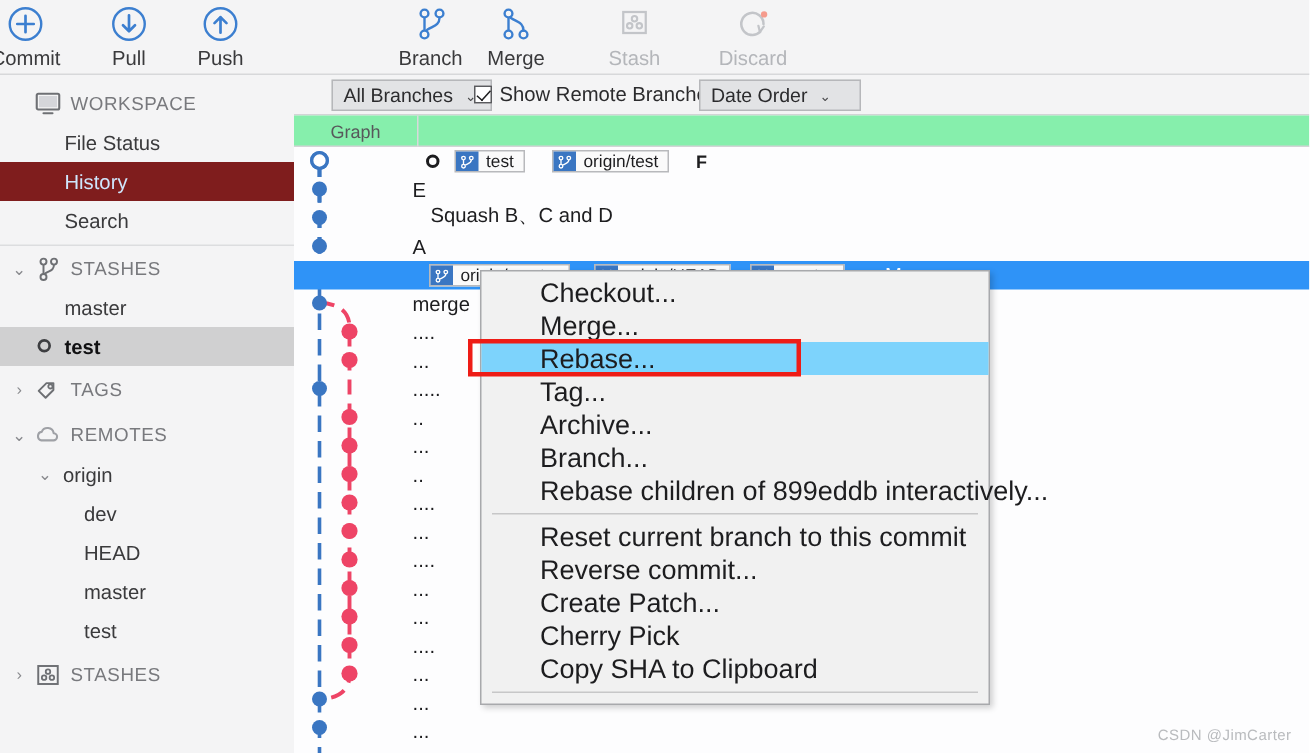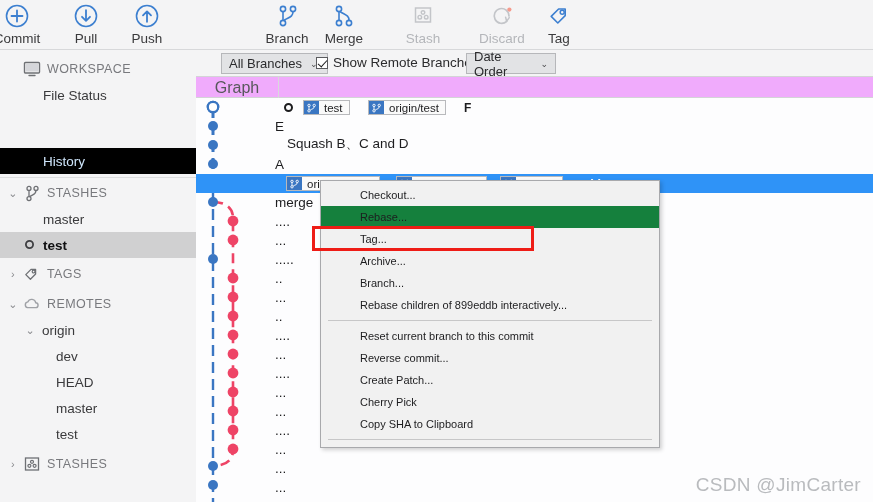--- a/index.html
+++ b/index.html
@@ -76,23 +76,22 @@
   .sec-head .sec-lbl { margin-left: 4px; }
 
   .nav-item {
     height: 26px;
     display: flex; align-items: center;
     padding-left: 43px;
     color: #3a3a3c;
     cursor: default;
   }
   .nav-item.selected-blue {
-    background: #000000;
+    background: #7f1d1d;
     color: #cfe6fc;
-    margin-top: 40px;
   }
   .nav-item.selected-gray {
     background: #d0d0d1;
     color: #101012;
     font-weight: bold;
   }
   .nav-item .bullet {
     position: absolute;
     left: 24px;
   }
@@ -144,23 +143,23 @@
     content: "";
     position: absolute; left: 3px; top: 0px;
     width: 4px; height: 8px;
     border: solid #1d1d1f;
     border-width: 0 1.6px 1.6px 0;
     transform: rotate(42deg);
   }
   .colhead {
     position: relative;
     height: 21px;
-    background: #f0abfc;
+    background: #86efac;
     border-bottom: 1px solid #d3d4d6;
-    font-size: 16px;
+    font-size: 12px;
     color: #57585b;
   }
   .colhead .graph-cell {
     position: absolute; left: 0; top: 0;
     width: 83px; height: 21px;
     border-right: 1px solid #d8d9db;
     display: flex; align-items: center; justify-content: center;
   }
 
   
@@ -226,41 +225,41 @@
     background: #f1f1f1;
     border: 1px solid #a8a9ac;
     box-shadow: 2px 2px 4px rgba(0,0,0,0.18);
     padding: 3px 0;
     z-index: 40;
   }
   .mi {
     height: 22px;
     display: flex; align-items: center;
     padding-left: 39px;
-    font-size: 11px;
+    font-size: 18px;
     color: #1d1d1f;
     cursor: default;
     white-space: nowrap;
   }
-  .mi.hl { background: #15803d; }
+  .mi.hl { background: #7dd3fc; }
   .msep { height: 1px; background: #c7c7c8; margin: 4px 7px 4px 7px; }
   .redbox {
     position: absolute;
     left: 312px; top: 226px;
     width: 222px; height: 25px;
     border: 3px solid #ee1c16;
     z-index: 50;
     pointer-events: none;
   }
 
   
   .csdn {
     position: absolute;
     right: 12px; bottom: 6px;
-    font-size: 19px;
+    font-size: 10px;
     color: #b9bbbe;
     letter-spacing: .3px;
   }
 </style>
 </head>
 <body>
 
 <div id="app">
 
   <div class="wm wm-1">e-5b</div>
@@ -341,29 +340,20 @@
         <svg width="26" height="26" viewBox="0 0 26 26">
             <rect x="5.5" y="5" width="15" height="14" fill="none" stroke="#c3c5c9" stroke-width="1.5"></rect>
             <circle cx="13" cy="9.5" r="1.8" fill="none" stroke="#c3c5c9" stroke-width="1.4"></circle>
             <circle cx="9.8" cy="14.2" r="1.8" fill="none" stroke="#c3c5c9" stroke-width="1.4"></circle>
             <circle cx="16.2" cy="14.2" r="1.8" fill="none" stroke="#c3c5c9" stroke-width="1.4"></circle>
           </svg>
       </div>
       <div class="tb-lbl">Stash</div>
     </div>
 
-    <div class="tb-item" style="left:520px;">
-      <div class="tb-ico">
-        <svg width="26" height="26" viewBox="0 0 26 26">
-            <path d="M5.2 13.4L12.6 6h6.6v6.6l-7.4 7.4z" fill="none" stroke="#3c7fd0" stroke-width="1.6" stroke-linejoin="round"></path>
-            <circle cx="16.2" cy="9.2" r="2" fill="none" stroke="#3c7fd0" stroke-width="1.5"></circle>
-          </svg>
-      </div>
-      <div class="tb-lbl">Tag</div>
-    </div>
   </div>
 
   <div class="sidebar">
 
     <div class="sec-head" style="margin-top:6px;">
       <span class="chev"></span>
       <span class="sec-ico">
         <svg width="18" height="16" viewBox="0 0 18 16">
             <rect x="1.5" y="1.5" width="15" height="10.5" rx="1" fill="none" stroke="#6e7074" stroke-width="1.4"></rect>
             <rect x="3" y="3" width="12" height="7.5" fill="#d5d6da"></rect>
@@ -371,20 +361,23 @@
           </svg>
       </span>
       <span class="sec-lbl">WORKSPACE</span>
     </div>
 
     <div class="nav-item">
       <span>File Status</span>
     </div>
     <div class="nav-item selected-blue">
       <span>History</span>
+    </div>
+    <div class="nav-item">
+      <span>Search</span>
     </div>
 
     <div class="divider-line"></div>
 
     <div class="sec-head">
       <span class="chev">⌄</span>
       <span class="sec-ico">
         <svg width="16" height="17" viewBox="0 0 16 17">
             <circle cx="5" cy="3.4" r="2" fill="none" stroke="#6e7074" stroke-width="1.3"></circle>
             <circle cx="5" cy="13.6" r="2" fill="none" stroke="#6e7074" stroke-width="1.3"></circle>
@@ -467,21 +460,21 @@
       <div class="combo" style="left:5px; width:107px;margin-left:20px;">
         <span>All Branches</span>
         <span class="arr">⌄</span>
       </div>
 
       <div class="chk-wrap" style="left:120px;">
         <span class="chk"></span>
         <span>Show Remote Branches</span>
       </div>
 
-      <div class="combo" style="left:270px; width:90px;">
+      <div class="combo" style="left:270px; width:108px;">
         <span>Date Order</span>
         <span class="arr">⌄</span>
       </div>
     </div>
 
     <div class="colhead">
       <div class="graph-cell">
         <span>Graph</span>
       </div>
     </div>
@@ -650,20 +643,23 @@
       <div class="crow" style="top:380px;">
           <span class="msg">...</span>
         </div>
     </div>
   </div>
 
   <div class="ctxmenu">
     <div class="mi">
         <span>Checkout...</span>
       </div>
+    <div class="mi">
+        <span>Merge...</span>
+      </div>
     <div class="mi hl">
         <span>Rebase...</span>
       </div>
     <div class="mi">
         <span>Tag...</span>
       </div>
     <div class="mi">
         <span>Archive...</span>
       </div>
     <div class="mi">

